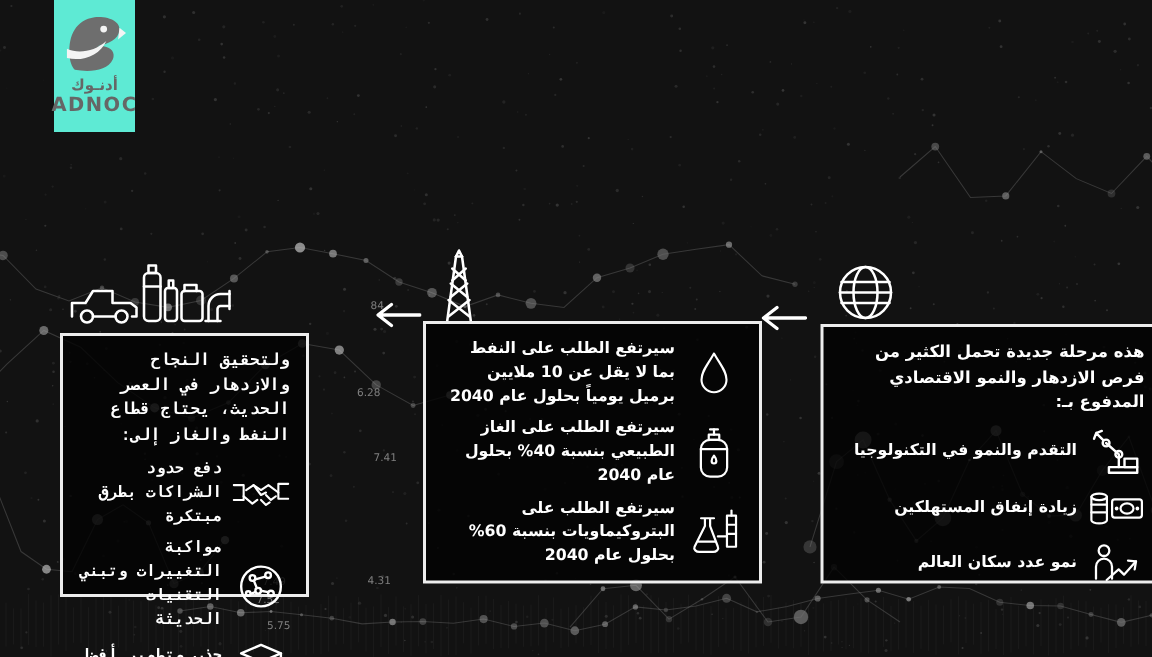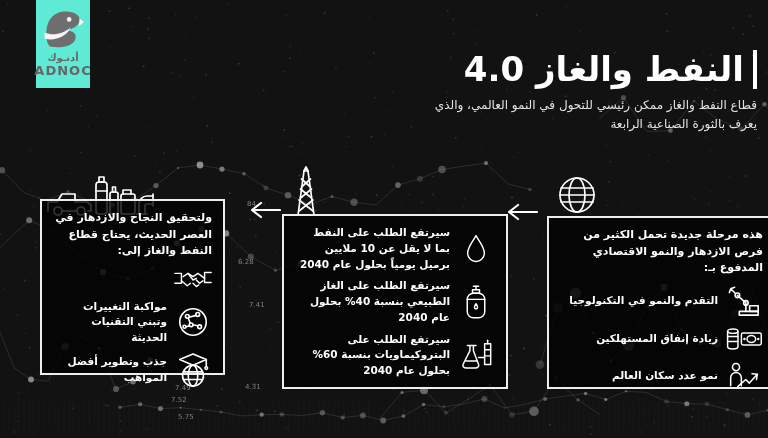--- a/index.html
+++ b/index.html
@@ -32,21 +32,21 @@
     font-weight:normal;width:330px;margin-right:0;margin-left:auto;
   }
   
   .panel{
     position:absolute;z-index:2;box-sizing:border-box;
     border:2px solid #ededed;background:rgba(2,2,2,0.8);
     color:#fff;direction:rtl;padding:9px 11px 6px;
   }
   .panel-drivers{left:547px;top:216px;width:229px;height:173px;}
   .panel-demand{left:282px;top:214px;width:226px;height:175px;}
-  .panel-enablers{left:40px;top:199px;width:185px;height:176px;}
+  .panel-enablers{left:40px;top:222px;width:166px;height:176px;font-family:Liberation Mono, monospace;}
   .intro{margin:0 0 7px;font-size:11px;font-weight:bold;line-height:1.5;}
   .item{display:flex;align-items:center;gap:7px;margin-bottom:6px;}
   .item-icon{flex:none;width:38px;display:flex;justify-content:center;align-items:center;}
   .item-text{flex:1;margin:0;font-size:10.5px;font-weight:bold;line-height:1.5;text-align:right;}
   
   .float-icon{position:absolute;z-index:2;}
   .ico{stroke:#fff;fill:none;stroke-width:1.7;stroke-linecap:round;stroke-linejoin:round;}
   .arrow{position:absolute;z-index:2;}
 </style>
 </head>
@@ -973,24 +973,20 @@
     <svg class="logo-falcon" viewBox="0 0 48 44">
       <path fill="#6e6e6e" d="M24,2 C10,4 4,16 5,30 C5,36 7,40 9,42 C20,44 34,43 38,34 C40,29 37,25 31,24 L26,24 C35,22 42,19 43,12 C44,6 36,1 24,2 Z"></path>
       <path fill="#f4f4f4" d="M3,26 C12,30 24,28 33,20 C28,31 15,36 3,33 Z"></path>
       <circle cx="31" cy="11" r="2.6" fill="#f4f4f4"></circle>
       <path fill="#f4f4f4" d="M43,10 L48,14 L42,19 Z"></path>
     </svg>
     <div class="logo-ar">أدنـوك</div>
     <div class="logo-en">ADNOC</div>
   </div>
 
-  <div class="title-block">
-    <h1>النفط والغاز 4.0</h1>
-    <p class="subtitle">قطاع النفط والغاز ممكن رئيسي للتحول في النمو العالمي، والذي يعرف بالثورة الصناعية الرابعة</p>
-  </div>
 
   <svg class="float-icon" style="left:556px;top:174px;" width="42" height="42" viewBox="0 0 42 42">
     <g class="ico">
       <circle cx="21" cy="21" r="17"></circle>
       <ellipse cx="21" cy="21" rx="8" ry="17"></ellipse>
       <line x1="5" y1="14" x2="37" y2="14"></line>
       <line x1="4" y1="21" x2="38" y2="21"></line>
       <line x1="5" y1="28" x2="37" y2="28"></line>
     </g>
   </svg>
@@ -1152,20 +1148,21 @@
           <path d="M1,5 h8 v12 h-8"></path>
           <path d="M45,4 h-8 v12 h8"></path>
           <path d="M9,14 l7,6 4,-3"></path>
           <path d="M11,9 l6,-4 6,4 6,-4 8,6"></path>
           <path d="M17,5 l6,8 4,-2"></path>
           <path d="M27,13 l4,4 4,-3"></path>
           <path d="M23,17 l4,4 3,-2"></path>
         </g>
           </svg>
       </span>
+      <p class="item-text">دفع حدود الشراكات بطرق مبتكرة</p>
     </div>
 
     <div class="item">
       <span class="item-icon">
         <svg width="34" height="34" viewBox="0 0 36 36">
             <g class="ico" stroke-width="1.4">
           <circle cx="18" cy="18" r="14"></circle>
           <circle cx="12" cy="12" r="2"></circle>
           <circle cx="23" cy="10" r="2"></circle>
           <circle cx="16" cy="21" r="2"></circle>

